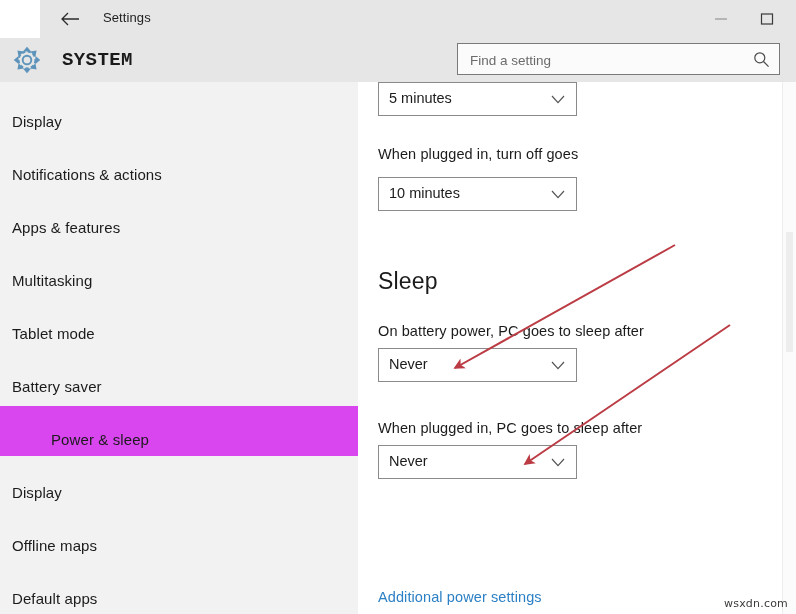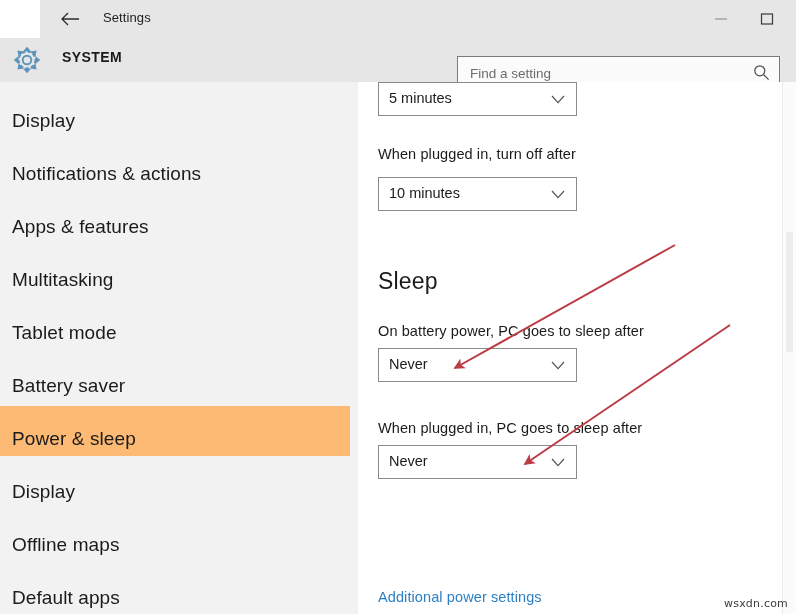--- a/index.html
+++ b/index.html
@@ -68,29 +68,30 @@
     background: #e6e6e6;
   }
   .gear-icon {
     position: absolute;
     left: 12px; top: 7px;
     width: 30px; height: 30px;
   }
   .page-title {
     position: absolute;
     left: 62px; top: 11px;
-    font-size: 14px;
+    font-size: 19px;
     font-weight: bold;
     color: #1a1a1a;
     letter-spacing: .4px;
+    font-family: Liberation Mono, monospace;
   }
   .search-box {
     position: absolute;
     left: 457px;
-    top: 18px;
+    top: 5px;
     width: 323px;
     height: 32px;
     background: #fbfbfb;
     border: 1px solid #7a7a7a;
     box-sizing: border-box;
   }
   .search-input {
     position: absolute;
     left: 10px; top: 0;
     width: 270px;
@@ -121,27 +122,28 @@
   .nav-item {
     position: absolute;
     left: 0;
     width: 350px;
     height: 50px;
     display: flex;
     align-items: center;
   }
   .nav-item .lbl {
     padding-left: 12px;
-    font-size: 19px;
+    font-size: 15px;
     color: #1b1b1b;
     letter-spacing: .1px;
     margin-top: 16px;
   }
   .nav-item.selected {
-    background: #fdba74;
+    background: #d946ef;
+    padding-left: 39px;
   }
 
   
   .content {
     position: absolute;
     left: 358px; top: 82px;
     width: 438px;
     height: 532px;
     background: #ffffff;
     overflow: hidden;
@@ -327,21 +329,21 @@
 
   <div class="content">
 
     <div class="combo" style="top:0px">
       <span class="val">5 minutes</span>
       <svg class="chev" viewBox="0 0 14 9">
         <path d="M1 1 L7 7.6 L13 1" fill="none" stroke="#555555" stroke-width="1.2"></path>
       </svg>
     </div>
 
-    <div class="c-label" style="left:20px; top:64px">When plugged in, turn off after</div>
+    <div class="c-label" style="left:20px; top:64px">When plugged in, turn off goes</div>
 
     <div class="combo" style="top:95px">
       <span class="val">10 minutes</span>
       <svg class="chev" viewBox="0 0 14 9">
         <path d="M1 1 L7 7.6 L13 1" fill="none" stroke="#555555" stroke-width="1.2"></path>
       </svg>
     </div>
 
     <div class="c-heading" style="left:20px; top:186px">Sleep</div>
 

